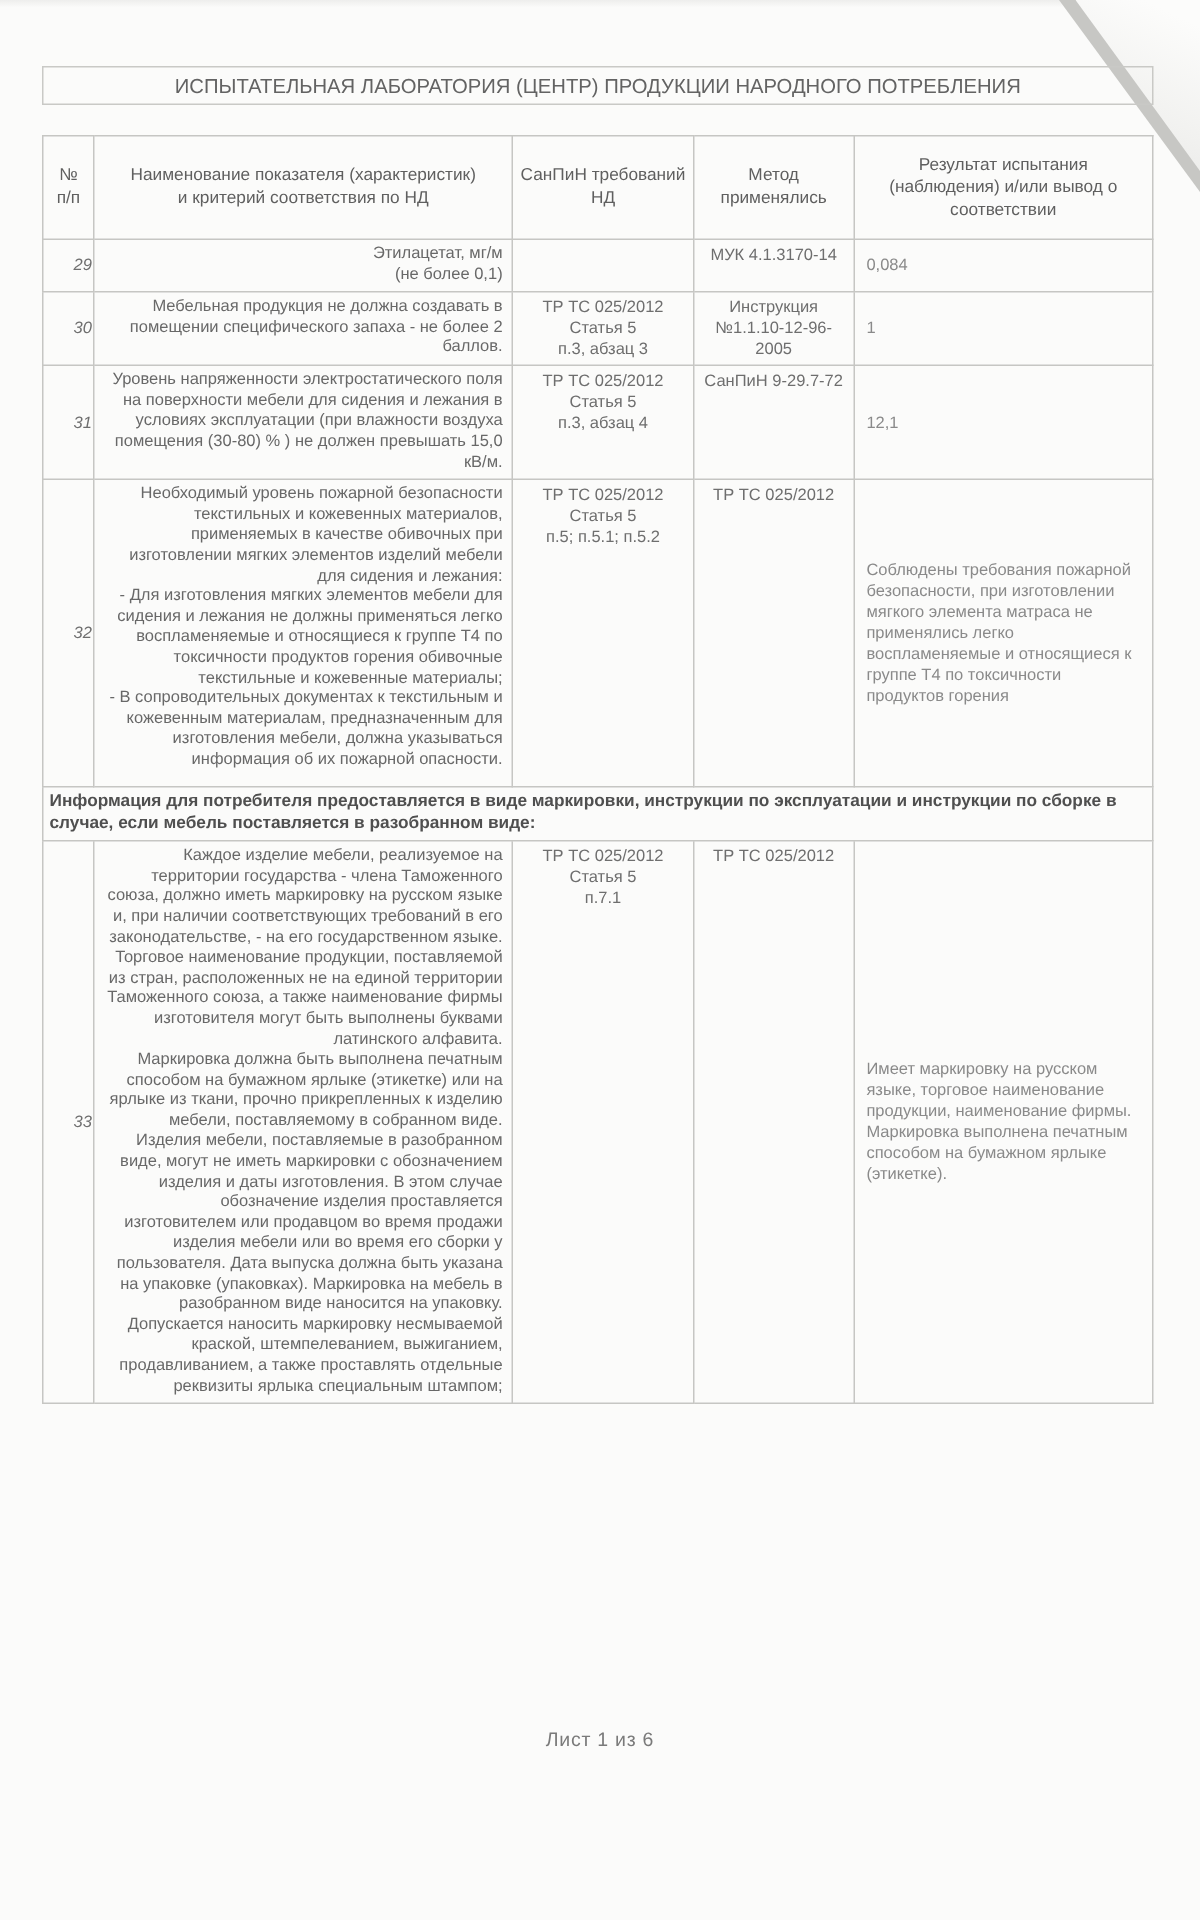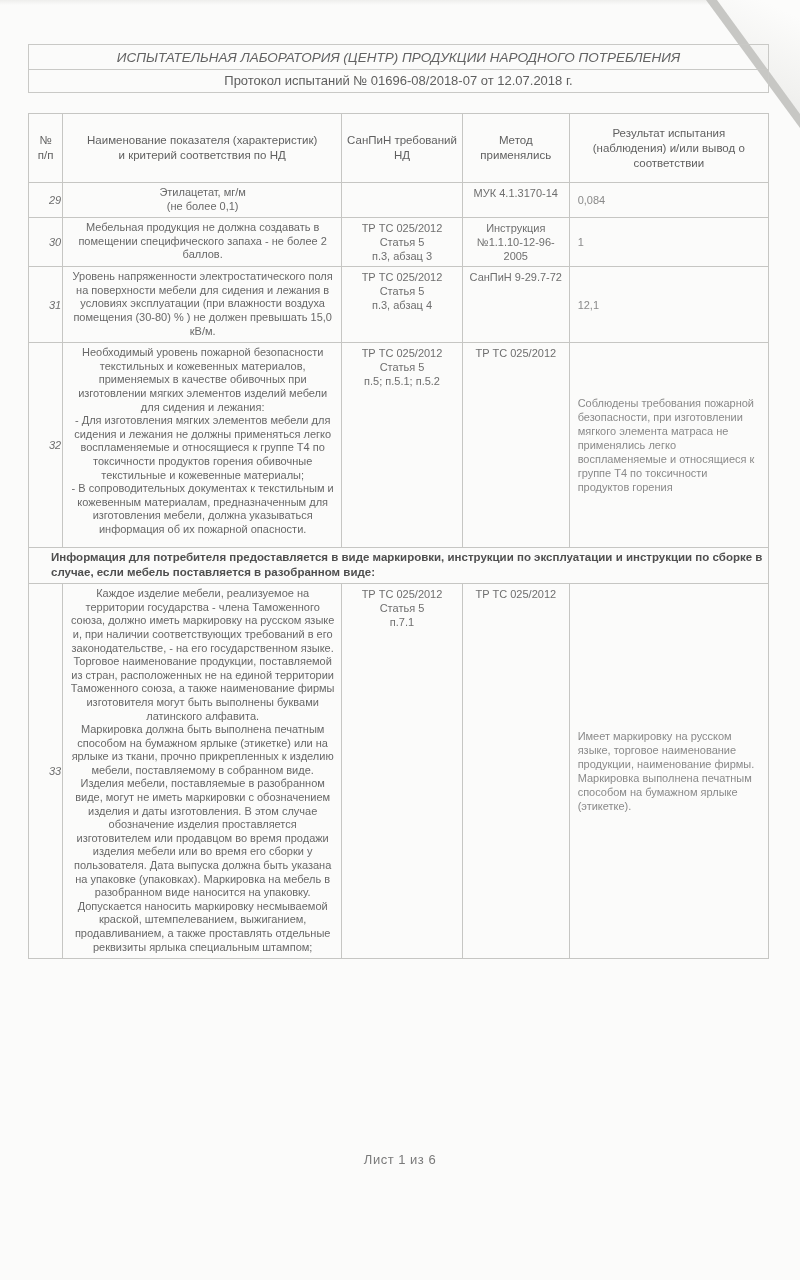--- a/index.html
+++ b/index.html
@@ -26,21 +26,20 @@
   .corner .face {
     position: absolute; inset: 0;
     clip-path: polygon(17% 0, 100% 0, 100% 89%);
     background: linear-gradient(205deg, #fcfcfb 10%, #f1f1ef 55%, #e2e2e0 100%);
   }
   .page { position: absolute; left: 28px; top: 44px; width: 741px; }
 
   .header-box {
     border: 1px solid #c9c9c6;
     text-align: center;
-    font-style: italic;
     font-size: 13.5px;
     line-height: 19px;
     color: #636363;
     padding: 3px 6px 2px 6px;
   }
   .protocol-box {
     border: 1px solid #c9c9c6;
     border-top: none;
     text-align: center;
     font-size: 13px;
@@ -74,21 +73,21 @@
   col.c-name { width: 277px; }
   col.c-req { width: 120px; }
   col.c-method { width: 106px; }
   col.c-result { width: 198px; }
 
   td.num {
     text-align: right; vertical-align: middle;
     font-size: 11px; font-style: italic; color: #6e6e6e; margin-left: 28px;
   }
   td.name {
-    text-align: center; vertical-align: top;
+    text-align: right; vertical-align: top;
     font-size: 11px; line-height: 13.6px;
     padding: 3px 6px 4px 7px; color: #686868;
   }
   td.req, td.method {
     text-align: center; vertical-align: top;
     font-size: 11px; line-height: 14px;
     padding: 3px 4px; color: #6e6e6e; margin-left: 29px;
   }
   td.result {
     text-align: left; vertical-align: middle;
@@ -98,21 +97,21 @@
   tr.row-29 { height: 34px; }
   tr.row-30 { height: 44px; }
   tr.row-31 { height: 74px; }
   tr.row-32 { height: 205px; }
   tr.row-33 { height: 365px; }
   tr.section-row td {
     font-weight: bold;
     font-size: 11.5px;
     line-height: 15px;
     color: #4f4f4f;
-    padding: 2px 4px 3px 22px;
+    padding: 2px 4px 3px 4px;
     text-align: left;
     vertical-align: top;
     white-space: normal;
   }
   .footer {
     position: absolute; top: 1152px; left: 0; width: 100%;
     text-align: center;
     font-size: 13px; color: #7a7a7a; letter-spacing: .5px;
   }
 </style>
@@ -125,21 +124,20 @@
   <div class="edge"></div>
   <div class="face"></div>
 </div>
 
 <div class="page">
 
   <div class="header-box">
     <div>ИСПЫТАТЕЛЬНАЯ ЛАБОРАТОРИЯ (ЦЕНТР) ПРОДУКЦИИ НАРОДНОГО ПОТРЕБЛЕНИЯ</div>
   </div>
 
-  <div class="protocol-box">Протокол испытаний № 01696-08/2018-07 от 12.07.2018 г.</div>
 
   <table class="results">
     <colgroup>
       <col class="c-num">
         <col class="c-name">
         <col class="c-req">
         <col class="c-method">
         <col class="c-result">
     </colgroup>
     <thead>

